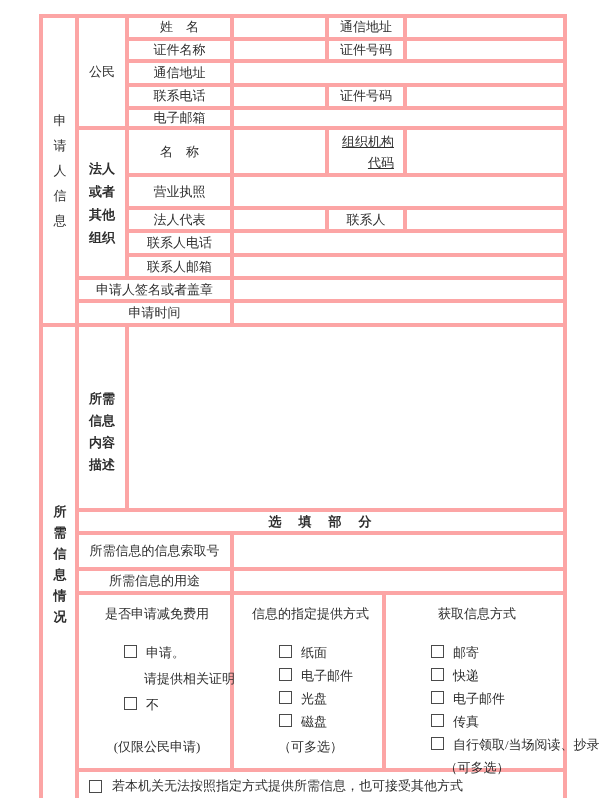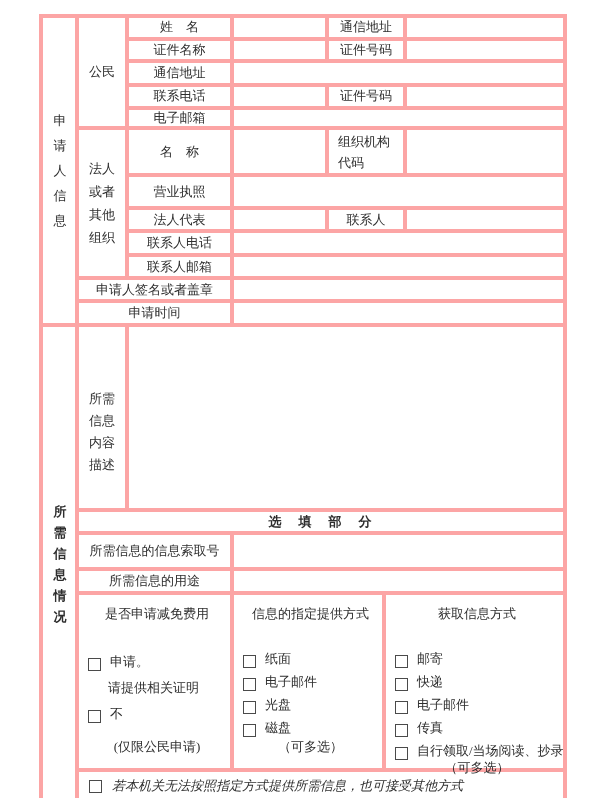--- a/index.html
+++ b/index.html
@@ -43,67 +43,69 @@
     text-align: right;
     line-height: 25px;
   }
   .v-label.tight { line-height: 21px; font-weight: bold; }
   .wrap2 {
     display: inline-block;
     width: 2.3em;
     word-break: break-all;
     text-align: center;
     line-height: 23px;
+    font-weight: bold;
   }
   .wrap2.desc { line-height: 22px; margin-top: 28px; }
   .wrap4 {
     display: inline-block;
     width: 4.3em;
     word-break: break-all;
-    text-align: left;
+    text-align: right;
     line-height: 21px;
+    text-decoration: underline;
   }
   td.header-row {
     font-weight: bold;
     letter-spacing: 2px;
   }
   
   td.blkcell { vertical-align: top; text-align: left; }
   .blk {
     display: flex;
     flex-direction: column;
     box-sizing: border-box;
     height: 173px;
     padding: 11px 4px 13px 9px;
   }
   .blk-title { margin-bottom: 22px; white-space: nowrap; }
   .opt {
     display: flex;
-    align-items: flex-end;
+    align-items: flex-start;
     min-height: 23px;
     white-space: nowrap;
+    margin-left: 36px;
   }
   .blk.fee .opt { min-height: 26px; }
   .opt .cb { margin-right: 9px; }
   .opt.indent { padding-left: 20px; }
   .cb {
     display: inline-block;
     width: 11px;
     height: 11px;
     border: 1px solid #4a4a4a;
     background: #ffffff;
     flex: 0 0 auto;
   }
   .footnote { margin-top: auto; white-space: nowrap; }
   .note-row {
     display: flex;
     align-items: center;
     padding-left: 10px;
     text-align: center;
-    font-style: italic;
   }
   .note-row .cb { margin-right: 10px; }
 </style>
 </head>
 <body>
 
 <div class="page">
   <table class="form">
     <colgroup>
       <col style="width:36px">

